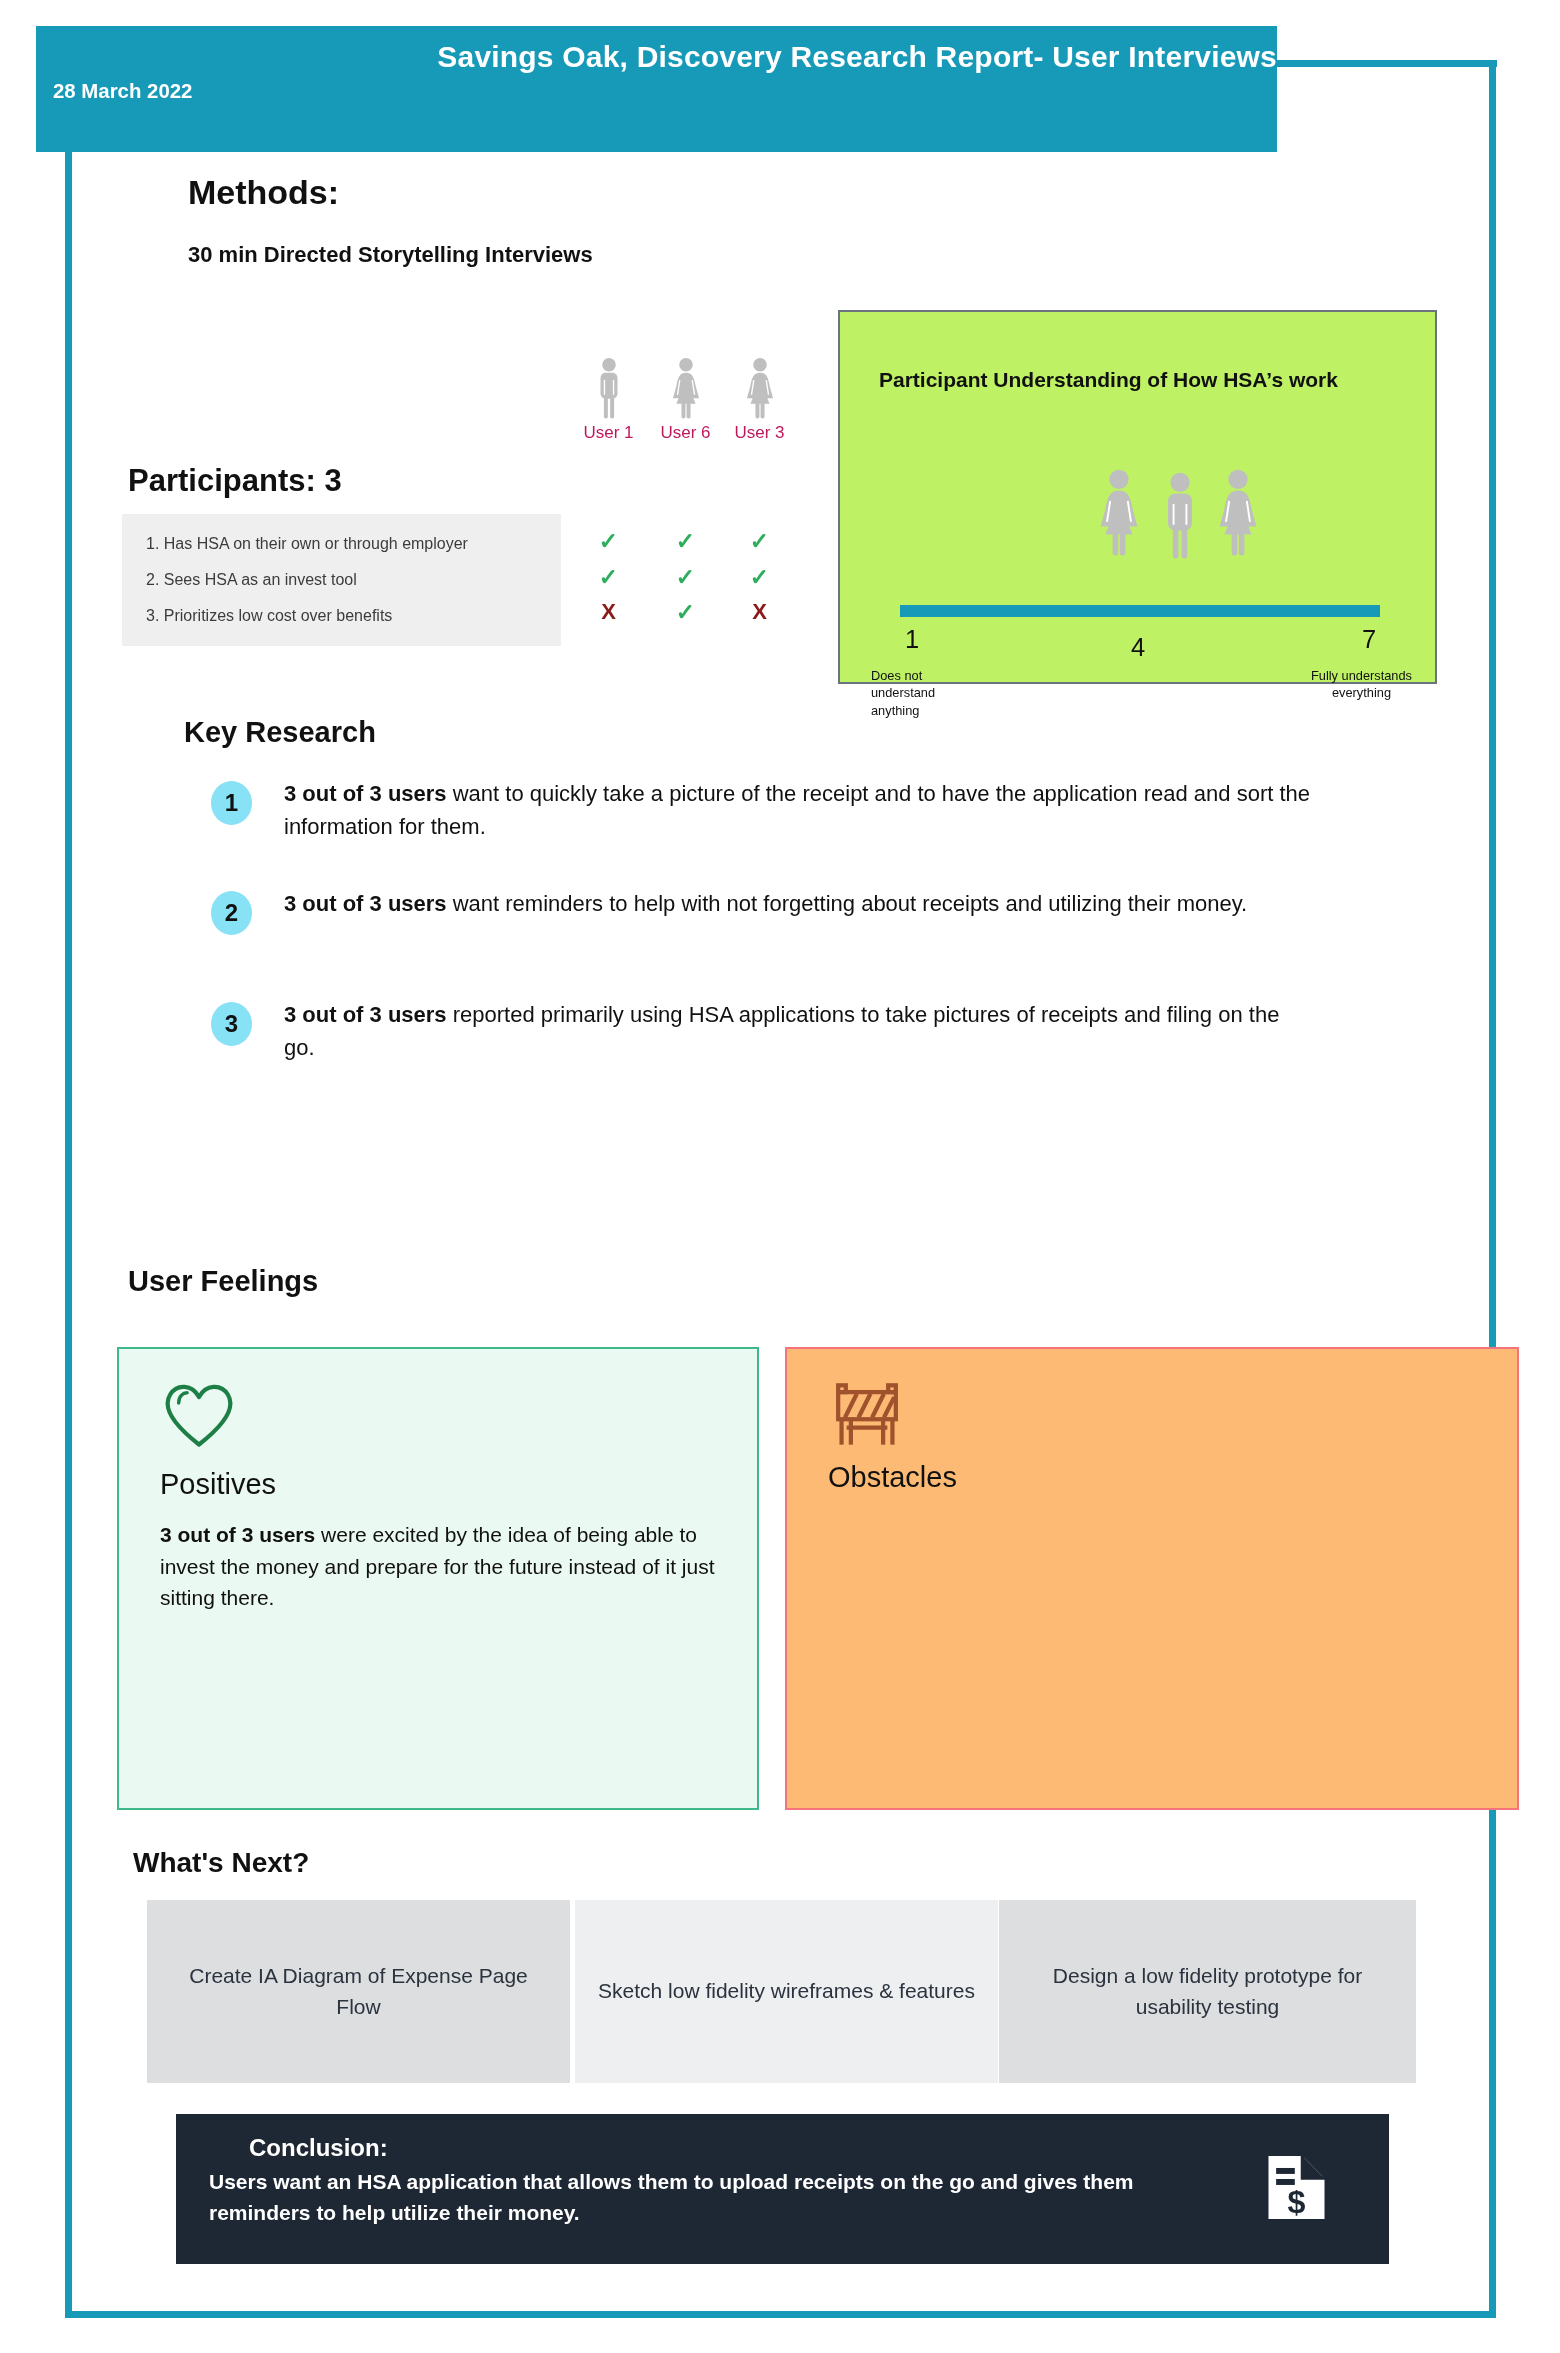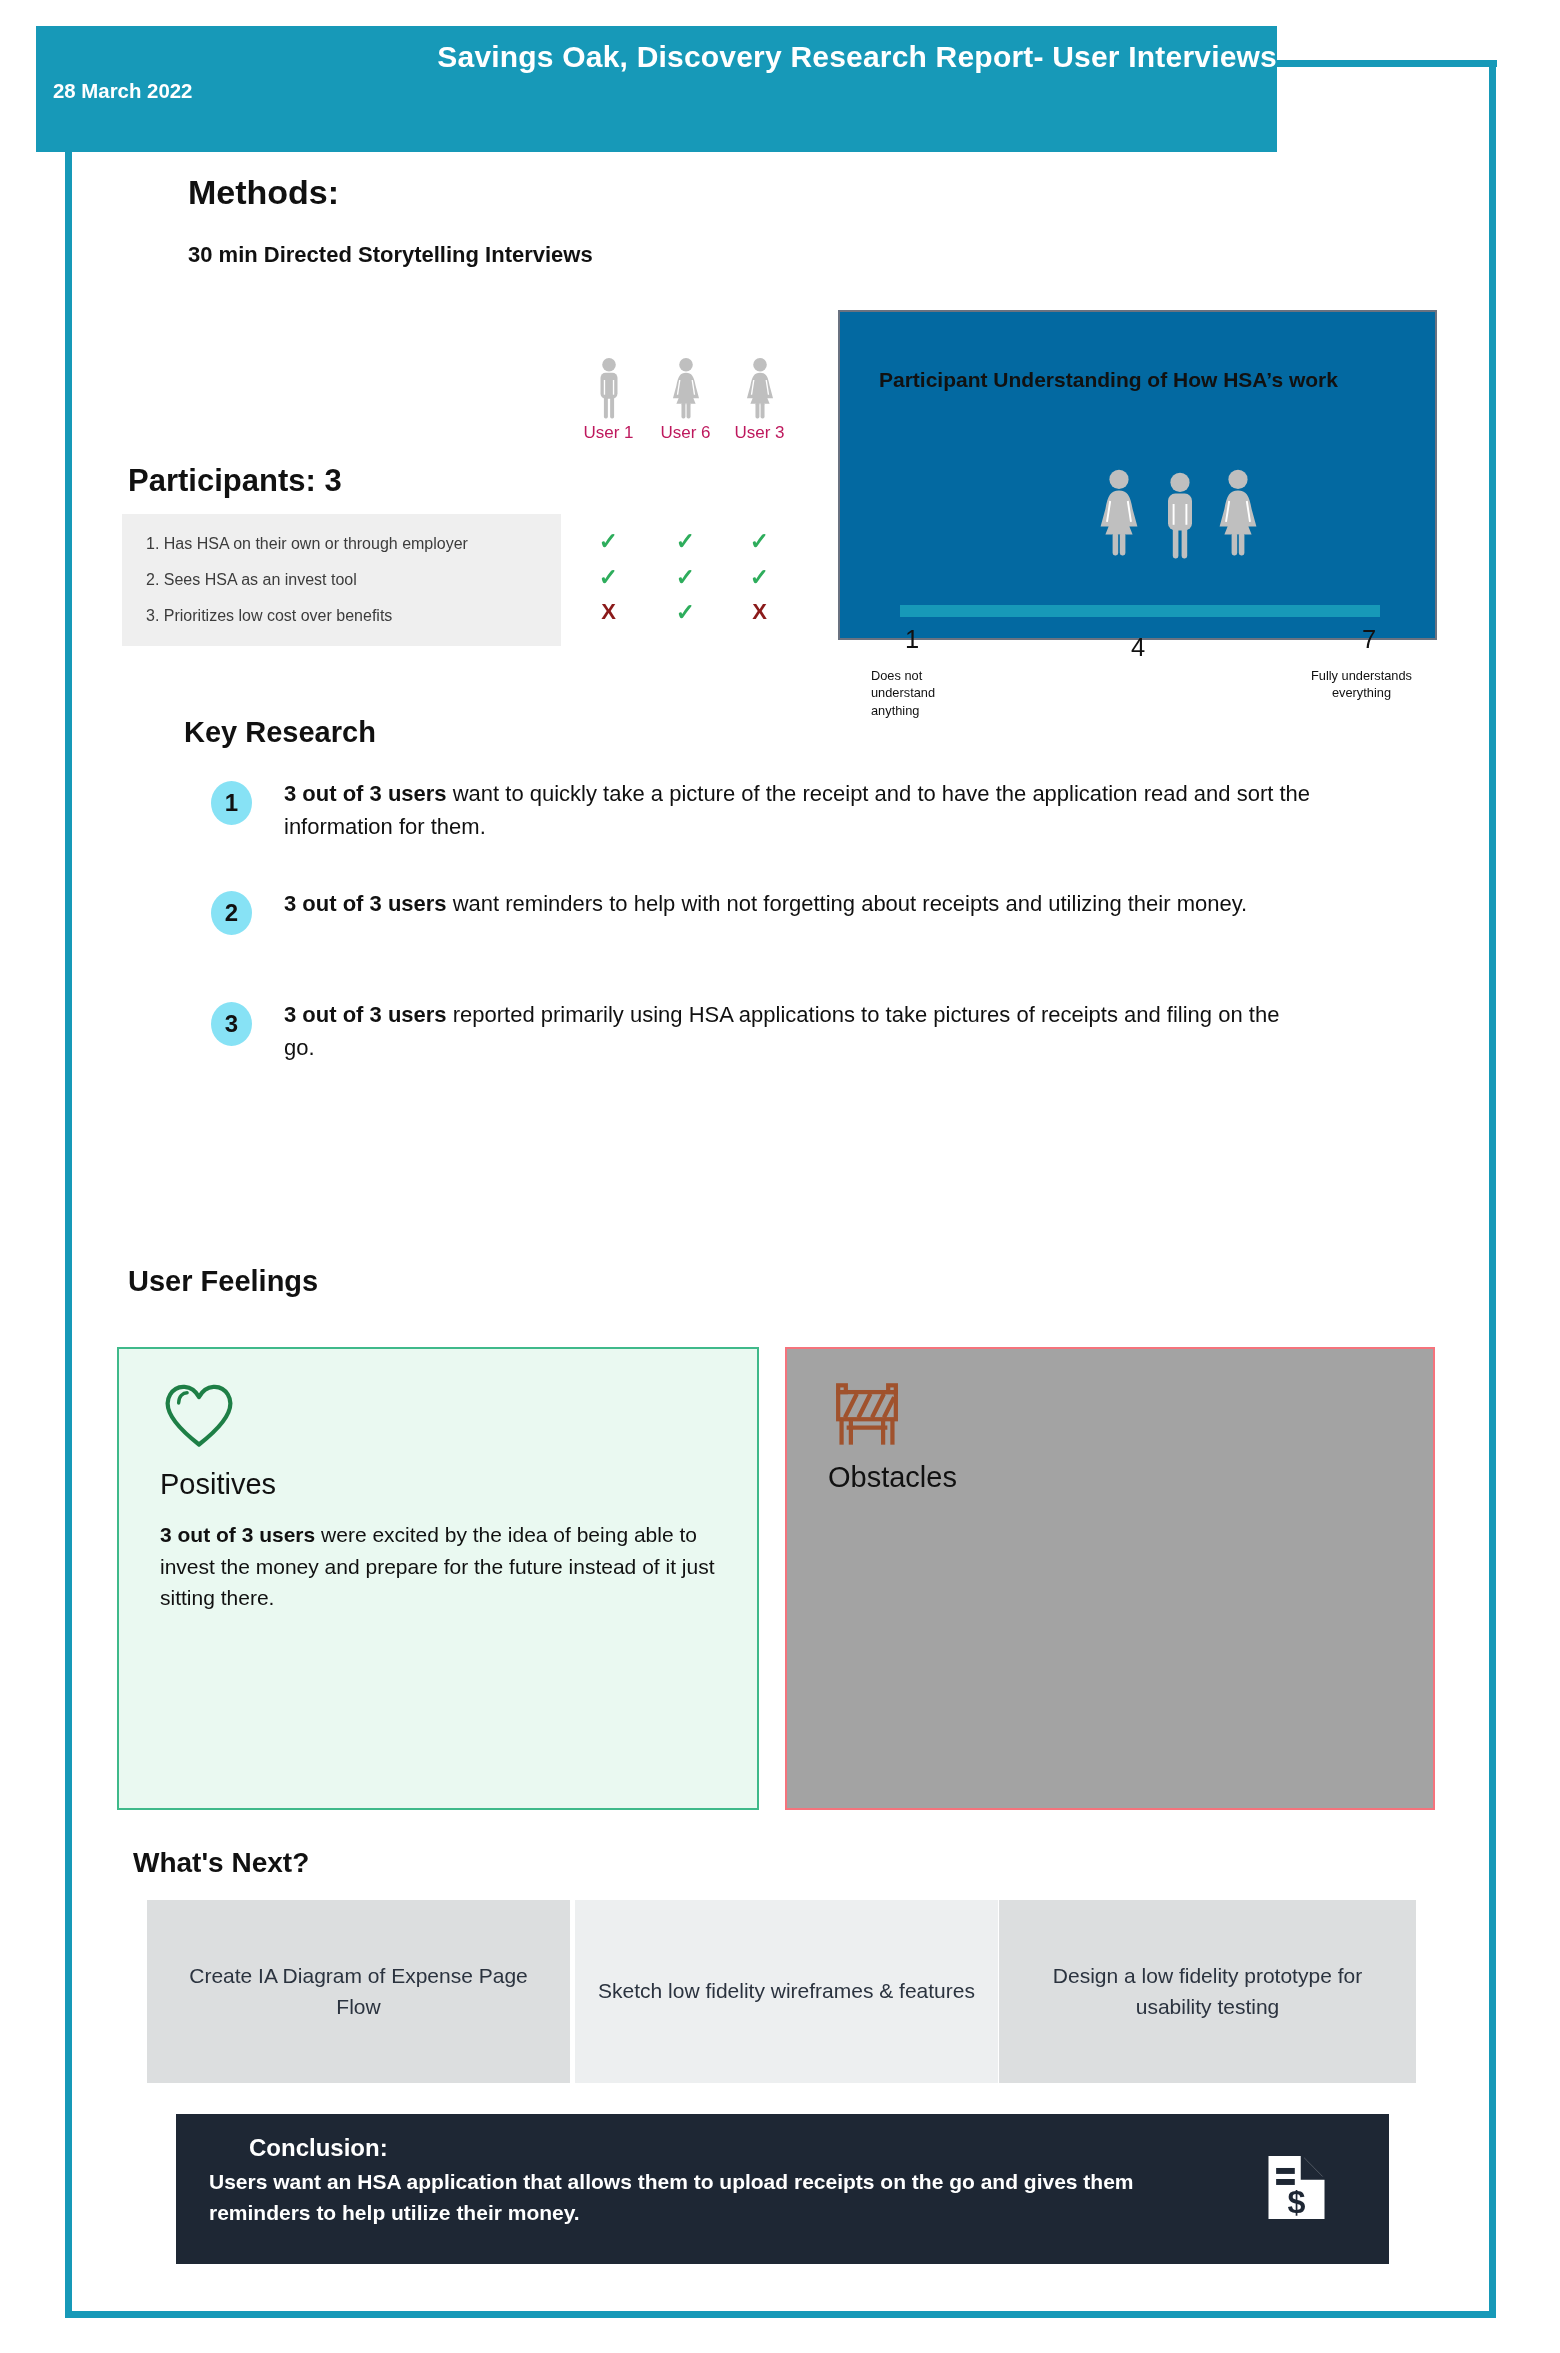--- a/index.html
+++ b/index.html
@@ -42,22 +42,22 @@
 
   
   .marks { position:absolute; left:578px; top:523px; width:213px; }
   .mark-row { position:absolute; width:213px; height:36px; }
   .mark { position:absolute; width:61px; text-align:center; font-size:23px; line-height:36px; }
   .chk { color:#2EAD5C; font-weight:bold; }
   .cross { color:#8B1A1A; font-weight:bold; font-size:22px; }
 
   
   .scale-panel {
-    position:absolute; left:838px; top:310px; width:599px; height:330px;
-    border:2.6px solid #6b7280; background:#0369a1;
+    position:absolute; left:838px; top:310px; width:599px; height:374px;
+    border:2.6px solid #6b7280; background:#bef264;
   }
   .scale-title { position:absolute; left:39px; top:54px; width:510px; font-size:21px; font-weight:bold; color:#111; line-height:1.32; }
   .scale-figs { position:absolute; left:0; top:157px; width:599px; height:111px; }
   .scale-fig { position:absolute; }
   .scale-bar { position:absolute; left:60px; top:293px; width:480px; height:12px; background:#1799B8; }
   .scale-num { position:absolute; font-size:25.5px; color:#111; }
   .scale-cap { position:absolute; font-size:12.8px; color:#111; line-height:1.35; text-align:center; }
 
   
   .ki-title { position:absolute; left:184px; top:716px; font-size:29px; font-weight:bold; color:#111; }
@@ -70,22 +70,22 @@
   .insight-text { margin-left:73px; font-size:22px; color:#111; line-height:1.48; }
   .insight-text b { font-weight:bold; }
 
   
   .uf-title { position:absolute; left:128px; top:1265px; font-size:29px; font-weight:bold; color:#111; }
   .card-pos {
     position:absolute; left:117px; top:1347px; width:642px; height:463px;
     background:#EAF9F1; border:2.6px solid #3FB98A;
   }
   .card-obs {
-    position:absolute; left:785px; top:1347px; width:650px; height:463px;
-    background:#a3a3a3; border:2.6px solid #F5737C;
+    position:absolute; left:785px; top:1347px; width:734px; height:463px;
+    background:#fdba74; border:2.6px solid #F5737C;
   }
   .card-icon { position:absolute; left:41px; top:31px; }
   .card-head { position:absolute; left:41px; font-size:29px; color:#111; }
   .card-body { position:absolute; left:41px; width:571px; font-size:21px; color:#111; line-height:1.5; }
   .card-body b { font-weight:bold; }
   .card-body p + p { margin-top:22px; }
 
   
   .wn-title { position:absolute; left:133px; top:1847px; font-size:28px; font-weight:bold; color:#111; }
   .wn-card {

